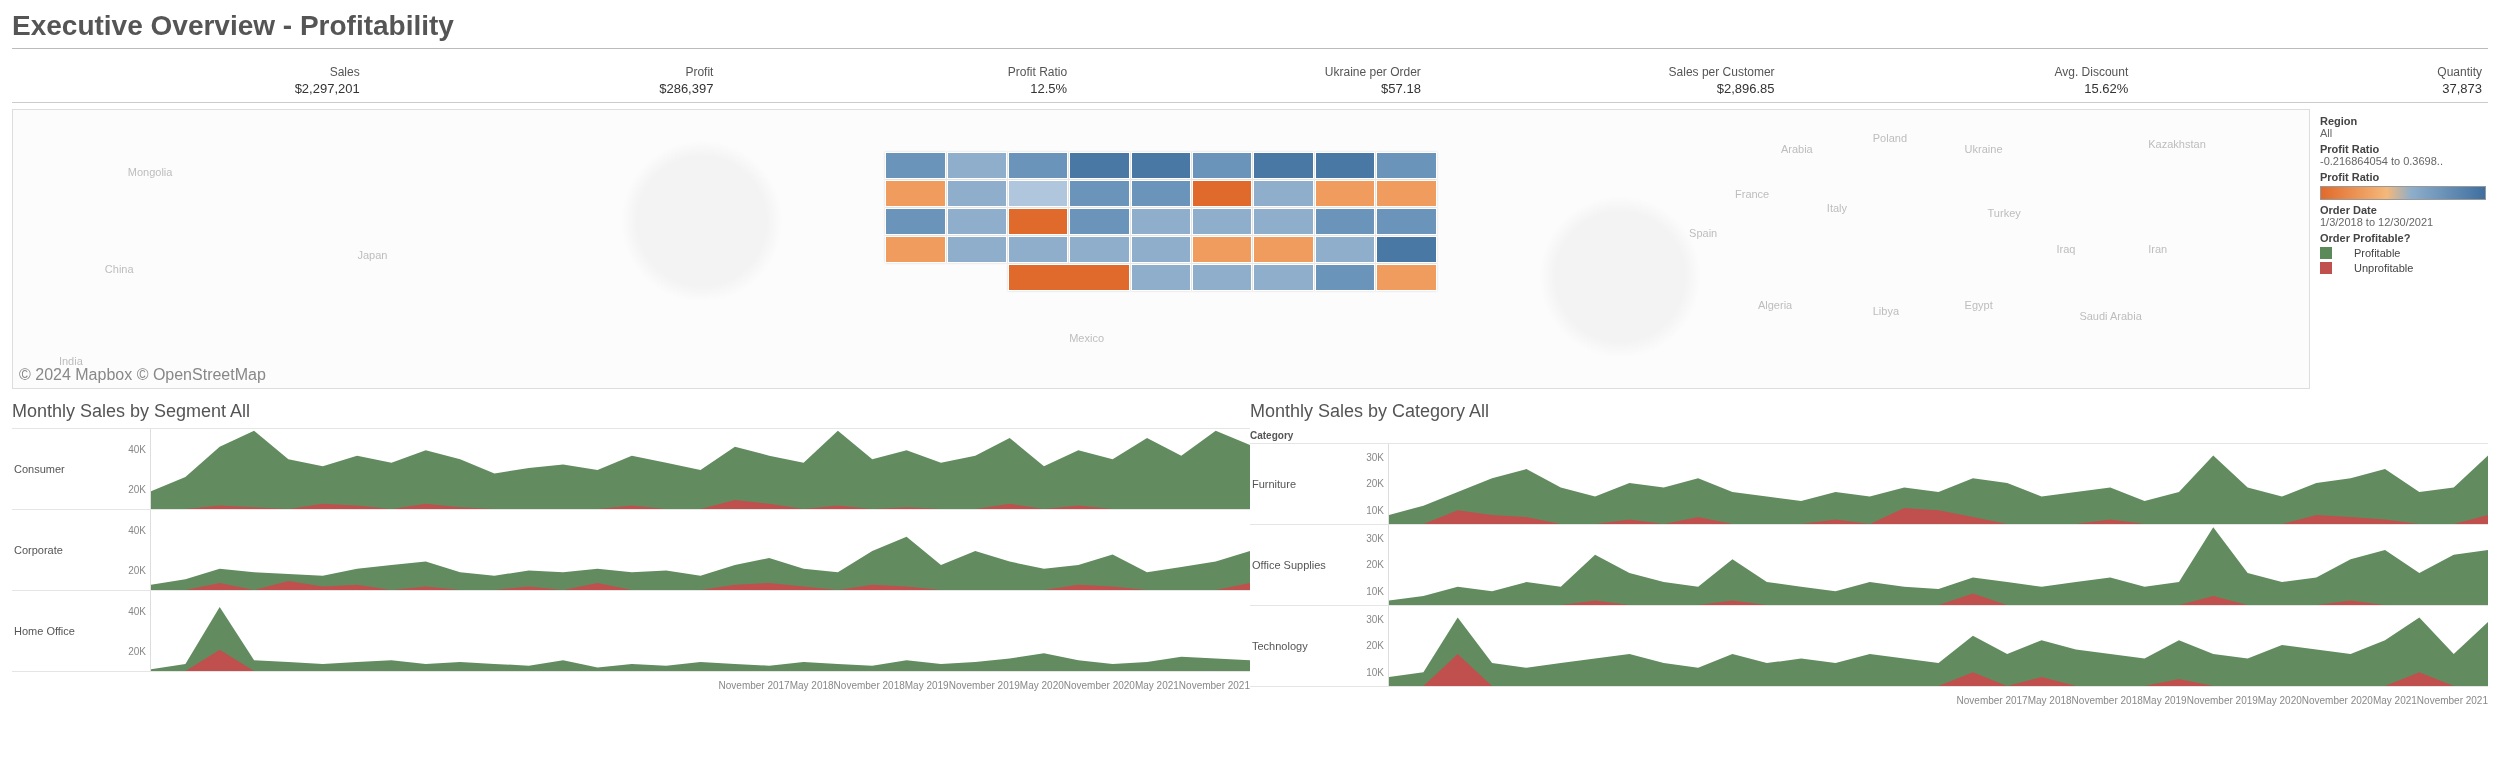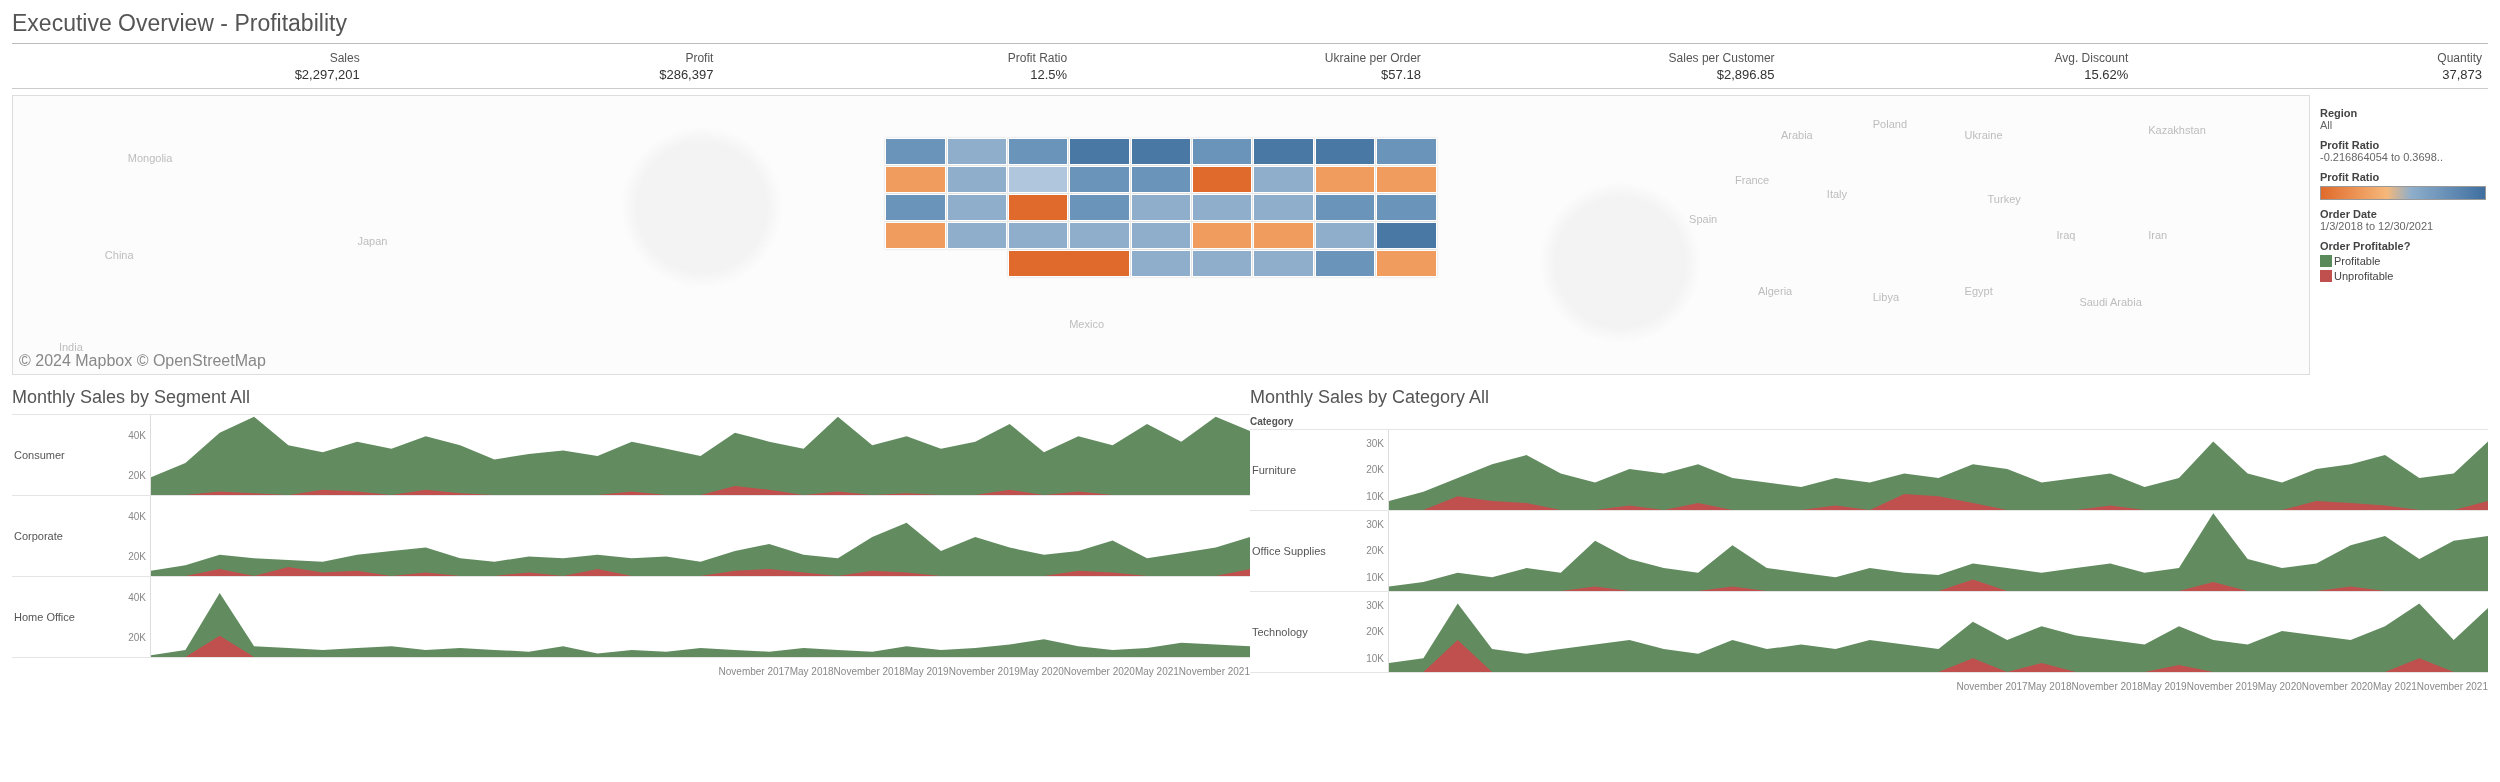--- a/index.html
+++ b/index.html
@@ -5,30 +5,30 @@
   * { box-sizing: border-box; margin: 0; padding: 0; }
   body {
     font-family: -apple-system, "Segoe UI", Arial, sans-serif;
     font-size: 12px;
     color: #333;
     background: #fff;
     width: 2500px;
   }
   .dashboard { padding: 10px 12px; }
   .title {
-    font-size: 23px;
-    font-weight: 400;
+    font-size: 28px;
+    font-weight: 700;
     color: #555;
     margin-bottom: 6px;
   }
   .kpi-bar {
     display: flex;
     border-top: 1px solid #bbb;
     border-bottom: 1px solid #ccc;
-    padding: 7px 0 6px 0;
+    padding: 16px 0 6px 0;
     margin-bottom: 6px;
   }
   .kpi {
     flex: 1;
     text-align: right;
     padding: 0 6px;
   }
   .kpi .label { font-size: 12px; color: #555; }
   .kpi .value { font-size: 13px; color: #333; margin-top: 2px; }
   .map-row { display: flex; gap: 8px; margin-bottom: 12px; }
@@ -70,29 +70,29 @@
   .c-blue3 { background: #8eaecb; }
   .c-blue4 { background: #b0c6dc; }
   .c-orange1 { background: #e06a2b; }
   .c-orange2 { background: #ef9c5e; }
   .legend-panel {
     width: 170px;
     font-size: 11px;
     color: #444;
     padding: 4px 2px;
   }
-  .legend-panel .lg-title { font-weight: 600; margin-top: 8px; }
+  .legend-panel .lg-title { font-weight: 600; margin-top: 2px; }
   .legend-panel .lg-val { color: #666; margin-bottom: 4px; }
   .grad-bar {
     height: 14px;
     background: linear-gradient(to right, #e06a2b 0%, #f5b87a 40%, #8eaecb 55%, #3f6fa0 100%);
     border: 1px solid #999;
     margin: 3px 0 4px 0;
   }
-  .legend-swatch { display: flex; align-items: center; gap: 2px; margin-top: 3px; }
+  .legend-swatch { display: flex; align-items: center; gap: 22px; margin-top: 3px; }
   .sw { width: 12px; height: 12px; }
   .sw-green { background: #5b8a5a; }
   .sw-red  { background: #c0504d; }
   .charts-row { display: flex; }
   .charts-col { flex: 1; }
   .chart-title { font-size: 18px; font-weight: 400; color: #555; margin-bottom: 6px; }
   .facet-header { font-size: 10px; font-weight: 600; color: #555; padding: 2px 0; }
   .facet {
     display: flex;
     align-items: stretch;

